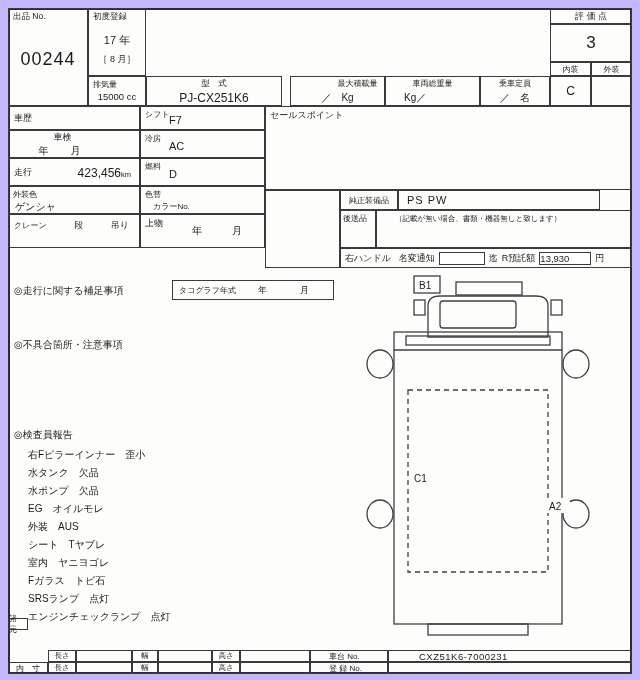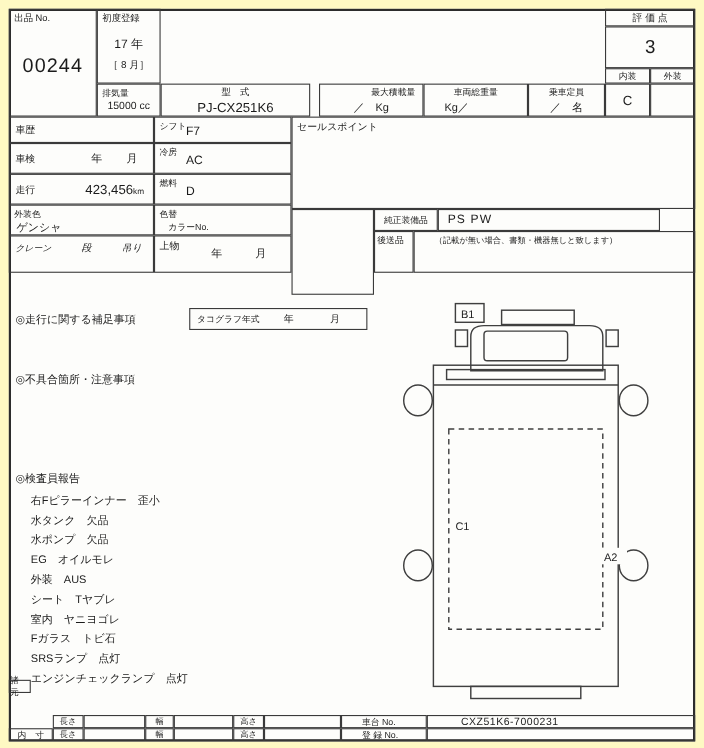--- a/index.html
+++ b/index.html
@@ -1,18 +1,18 @@
 <!DOCTYPE html>
 <html><head>
 <meta charset="utf-8">
 <style>
   html,body{margin:0;padding:0;}
   body{background:#d8d7d3;}
   .sheet{
-    position:relative;width:640px;height:680px;background:#fef9c3;
+    position:relative;width:640px;height:680px;background:#c4b5fd;
     font-family:"Liberation Sans","DejaVu Sans",sans-serif;color:#1b1b1b;
     overflow:hidden;
   }
   .abs{position:absolute;box-sizing:border-box;}
   .b{border:1px solid #3a3a3a;background:transparent;}
   .frame{background:#fdfdfb;border:2px solid #2c2c2c;}
   .lbl-tl{position:absolute;top:2px;left:4px;font-size:8.5px;}
   .f7{font-size:7.5px;} .f8{font-size:8px;} .f9{font-size:9px;} .f10{font-size:10px;}
   .f11{font-size:11px;} .f12{font-size:12px;}
   .ctr{display:flex;align-items:center;justify-content:center;}
@@ -71,21 +71,21 @@
 
   <div class="abs b vctr" style="left:8px;top:106px;width:132px;height:24px;padding-left:5px;">
     <span class="f9">車歴</span>
     <span class="f10" style="margin-left:20px;"></span>
   </div>
   <div class="abs b" style="left:140px;top:106px;width:125px;height:24px;">
     <span class="lbl-tl" style="font-size:8px;">シフト</span>
     <div class="abs f11" style="left:28px;top:7px;">F7</div>
   </div>
 
-  <div class="abs b vctr" style="left:8px;top:130px;width:132px;height:28px;padding:0 8px 0 5px;justify-content:space-between;">
+  <div class="abs b vctr" style="left:8px;top:130px;width:132px;height:28px;padding:0 28px 0 5px;justify-content:space-between;flex-direction:column;">
     <span class="f9">車検</span>
     <span class="f10" style="letter-spacing:6px;">年　月</span>
   </div>
   <div class="abs b" style="left:140px;top:130px;width:125px;height:28px;">
     <span class="lbl-tl" style="font-size:8px;">冷房</span>
     <div class="abs f11" style="left:28px;top:9px;">AC</div>
   </div>
 
   <div class="abs b vctr" style="left:8px;top:158px;width:132px;height:28px;padding:0 8px 0 5px;justify-content:space-between;">
     <span class="f9">走行</span>
@@ -100,21 +100,21 @@
 
   <div class="abs b" style="left:8px;top:186px;width:132px;height:28px;">
     <span class="lbl-tl" style="font-size:8px;">外装色</span>
     <div class="abs f10" style="left:6px;top:13px;">ゲンシャ</div>
   </div>
   <div class="abs b" style="left:140px;top:186px;width:125px;height:28px;">
     <span class="lbl-tl" style="font-size:8px;">色替</span>
     <div class="abs f8" style="left:12px;top:14px;">カラーNo.</div>
   </div>
 
-  <div class="abs b vctr" style="left:8px;top:214px;width:132px;height:34px;padding:0 10px 12px 5px;justify-content:space-between;font-style:italic;">
+  <div class="abs b vctr" style="left:8px;top:214px;width:132px;height:34px;padding:0 10px 12px 5px;justify-content:space-between;">
     <span class="f8">クレーン</span>
     <span class="f9">段</span>
     <span class="f9">吊り</span>
   </div>
   <div class="abs b" style="left:140px;top:214px;width:125px;height:34px;">
     <span class="lbl-tl" style="font-size:9px;">上物</span>
     <div class="abs f10" style="right:12px;top:9px;letter-spacing:10px;">年　月</div>
   </div>
 
   <div class="abs b" style="left:265px;top:106px;width:367px;height:84px;padding-left:15px;">
@@ -125,20 +125,29 @@
   <div class="abs b ctr f8" style="left:340px;top:190px;width:58px;height:20px;">純正装備品</div>
   <div class="abs b vctr f11" style="left:398px;top:190px;width:202px;height:20px;padding-left:8px;letter-spacing:1px;">PS PW</div>
 
   <div class="abs b" style="left:340px;top:210px;width:36px;height:38px;">
     <span style="position:absolute;top:2px;left:2px;font-size:8px;">後送品</span>
   </div>
   <div class="abs b" style="left:376px;top:210px;width:256px;height:38px;">
     <span style="position:absolute;top:3px;left:18px;font-size:7.5px;">（記載が無い場合、書類・機器無しと致します）</span>
   </div>
 
+  <div class="abs b vctr" style="left:340px;top:248px;width:292px;height:20px;padding:0 4px;gap:4px;font-size:9px;white-space:nowrap;">
+    <span>右ハンドル</span>
+    <span style="margin-left:4px;">名変通知</span>
+    <span class="mini-box" style="width:46px;height:13px;"></span>
+    <span>迄</span>
+    <span>R預託額</span>
+    <span class="mini-box vctr" style="width:52px;height:13px;justify-content:flex-end;padding-right:2px;font-size:9.5px;">13,930</span>
+    <span>円</span>
+  </div>
 
   <div class="title" style="top:284px;">◎走行に関する補足事項</div>
 
   <div class="abs b vctr" style="left:172px;top:280px;width:162px;height:20px;padding:0 12px 0 6px;justify-content:space-between;">
     <span class="f8">タコグラフ年式</span>
     <span class="f9" style="letter-spacing:12px;">年　月</span>
   </div>
 
   <div class="title" style="top:338px;">◎不具合箇所・注意事項</div>
   <div class="title" style="top:428px;">◎検査員報告</div>

